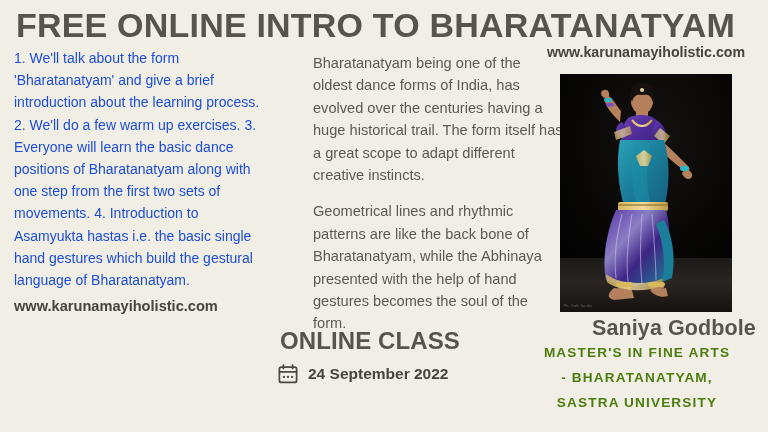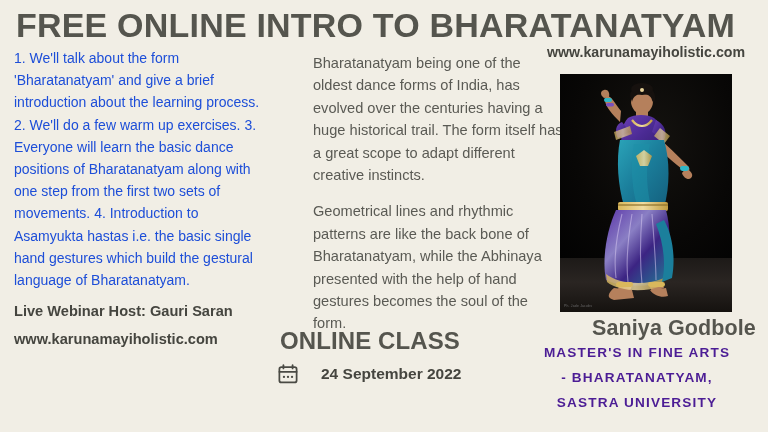--- a/index.html
+++ b/index.html
@@ -65,21 +65,21 @@
     font-weight:bold;
     letter-spacing:0.1px;
     color:#55554E;
   }
 
   .info-row {
     position:absolute;
     left:277px;
     display:flex;
     align-items:center;
-    gap:22px;
+    gap:9px;
   }
   .info-row.date { top:363px; }
   .info-row.time { top:397px; }
   .info-row .label {
     font-size:15.5px;
     font-weight:bold;
     color:#45453F;
     white-space:nowrap;
   }
   .info-row .icon { flex:0 0 auto; display:block; line-height:0; }
@@ -128,36 +128,35 @@
     letter-spacing:0.1px;
   }
   .credential {
     position:absolute;
     left:506px;
     width:262px;
     text-align:center;
     font-size:13.6px;
     font-weight:bold;
     letter-spacing:1.15px;
-    color:#4c1d95;
+    color:#4d7c0f;
   }
   .credential.l1 { top:345px; }
   .credential.l2 { top:370px; }
   .credential.l3 { top:395px; }
 </style>
 </head>
 <body>
 
 <div class="poster">
 
   <div class="title">FREE ONLINE INTRO TO BHARATANATYAM</div>
 
   <div class="col-left">
     <div class="body-text">1. We'll talk about the form 'Bharatanatyam' and give a brief introduction about the learning process. 2. We'll do a few warm up exercises. 3. Everyone will learn the basic dance positions of Bharatanatyam along with one step from the first two sets of movements. 4. Introduction to  Asamyukta hastas i.e. the basic single hand gestures which build the gestural language of Bharatanatyam.</div>
-    <div class="bold-line">Live Webinar Host: Gauri Saran</div>
     <div class="bold-line second">www.karunamayiholistic.com</div>
   </div>
 
   <div class="col-mid">
     <p>Bharatanatyam being one of the oldest dance forms of India, has evolved over the centuries having a huge historical trail. The form itself has a great scope to adapt different creative instincts.</p>
     <p>Geometrical lines and rhythmic patterns are like the back bone of Bharatanatyam, while the Abhinaya presented with the help of hand gestures becomes the soul of the form.</p>
   </div>
 
   <div class="online-class">ONLINE CLASS</div>
 

